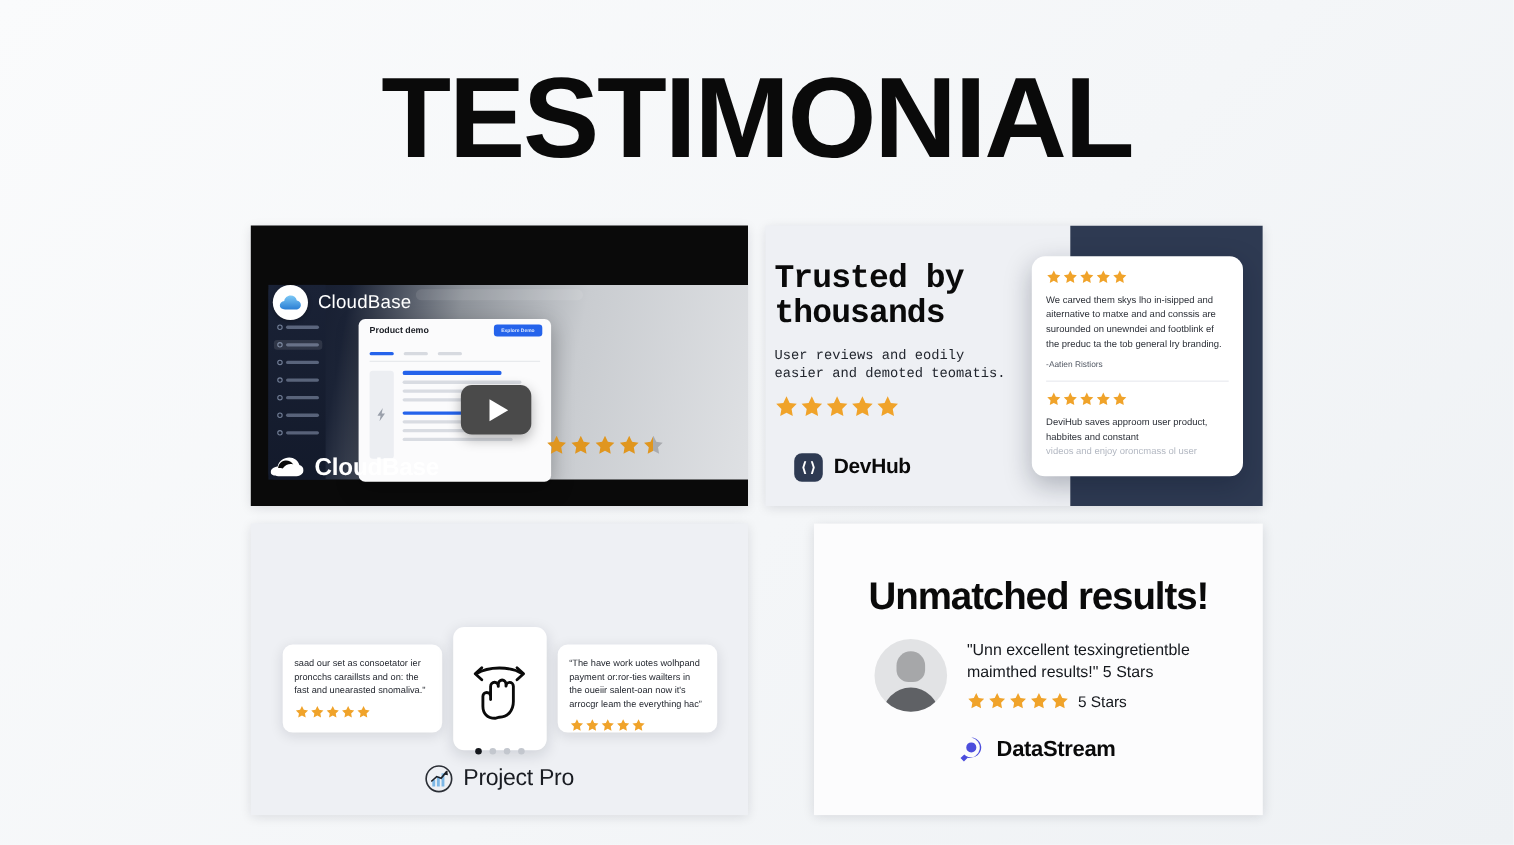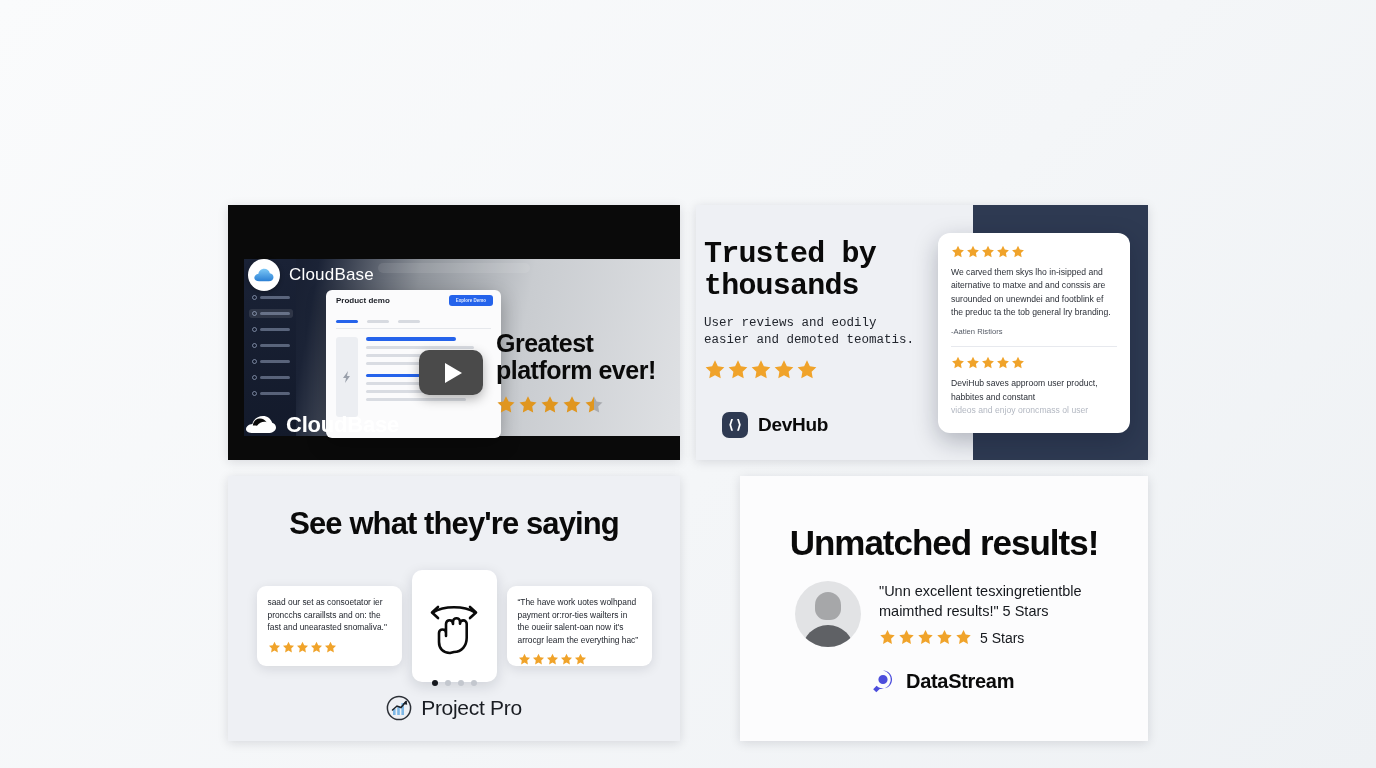--- a/index.html
+++ b/index.html
@@ -180,20 +180,21 @@
   .c4-brand-name { font-size: 20px; font-weight: 700; color: #0a0a0a; letter-spacing: -.3px; }
 
   .star { display: inline-block; }
 </style>
 </head>
 <body>
 
 <div class="page">
 
   <div class="title-row">
+    <span class="title-main">TESTIMONIAL</span>
   </div>
 
   <div class="grid">
 
     <div class="card c1">
       <div class="c1-inner">
         <div class="c1-screen"></div>
         <div class="c1-sidebar">
           <div class="sb-item" style="top:34px">
               <span class="sb-dot"></span>
@@ -265,21 +266,20 @@
             <div class="ml blue" style="width:72%; margin-top:9px"></div>
             <div class="ml" style="width:90%"></div>
             <div class="ml" style="width:56%"></div>
             <div class="ml" style="width:80%"></div>
           </div>
           <div class="mock-play">
               <span class="tri"></span>
             </div>
         </div>
 
-        <div class="c1-head">Greatest platform ever!</div>
         <div class="c1-stars">
           <svg width="20" height="20" viewBox="0 0 20 20" class="star">
               <path d="M10 1.2l2.6 5.4 5.9.8-4.3 4.2 1 5.9L10 14.7 4.8 17.5l1-5.9L1.5 7.4l5.9-.8z" fill="#e0961f"></path>
             </svg>
           <svg width="20" height="20" viewBox="0 0 20 20" class="star">
               <path d="M10 1.2l2.6 5.4 5.9.8-4.3 4.2 1 5.9L10 14.7 4.8 17.5l1-5.9L1.5 7.4l5.9-.8z" fill="#e0961f"></path>
             </svg>
           <svg width="20" height="20" viewBox="0 0 20 20" class="star">
               <path d="M10 1.2l2.6 5.4 5.9.8-4.3 4.2 1 5.9L10 14.7 4.8 17.5l1-5.9L1.5 7.4l5.9-.8z" fill="#e0961f"></path>
             </svg>
@@ -373,21 +373,20 @@
           <svg width="14" height="14" viewBox="0 0 20 20">
               <path d="M10 1.2l2.6 5.4 5.9.8-4.3 4.2 1 5.9L10 14.7 4.8 17.5l1-5.9L1.5 7.4l5.9-.8z" fill="#f0a32a"></path>
             </svg>
         </div>
         <div class="rv-text2">DeviHub saves approom user product, habbites and constant</div>
         <div class="rv-text2 rv-fade">videos and enjoy oroncmass ol user</div>
       </div>
     </div>
 
     <div class="card c3">
-      <div class="c3-head">See what they're saying</div>
 
       <div class="c3-track">
         <div class="tcard">
           <div class="tc-text">saad our set as consoetator ier proncchs caraillsts and on: the fast and unearasted snomaliva."</div>
           <div class="tc-stars">
             <svg width="13" height="13" viewBox="0 0 20 20">
                 <path d="M10 1.2l2.6 5.4 5.9.8-4.3 4.2 1 5.9L10 14.7 4.8 17.5l1-5.9L1.5 7.4l5.9-.8z" fill="#f0a32a"></path>
               </svg>
             <svg width="13" height="13" viewBox="0 0 20 20">
                 <path d="M10 1.2l2.6 5.4 5.9.8-4.3 4.2 1 5.9L10 14.7 4.8 17.5l1-5.9L1.5 7.4l5.9-.8z" fill="#f0a32a"></path>

